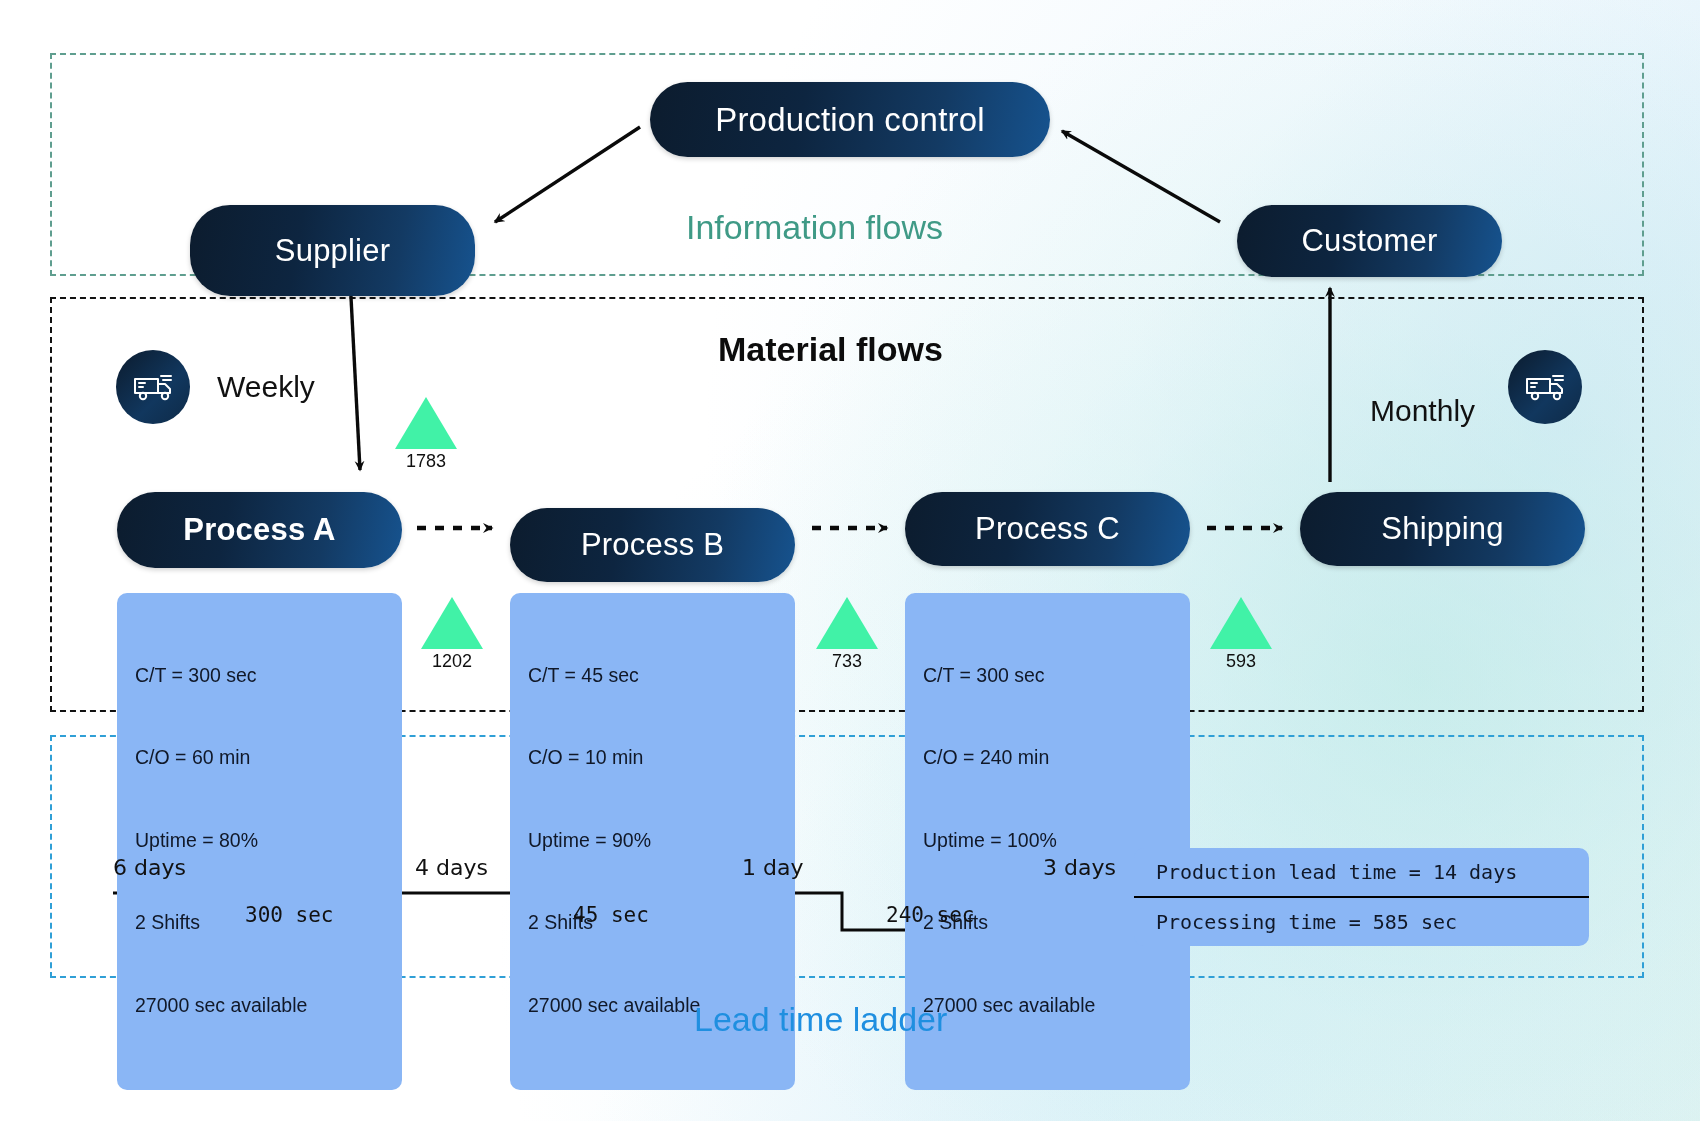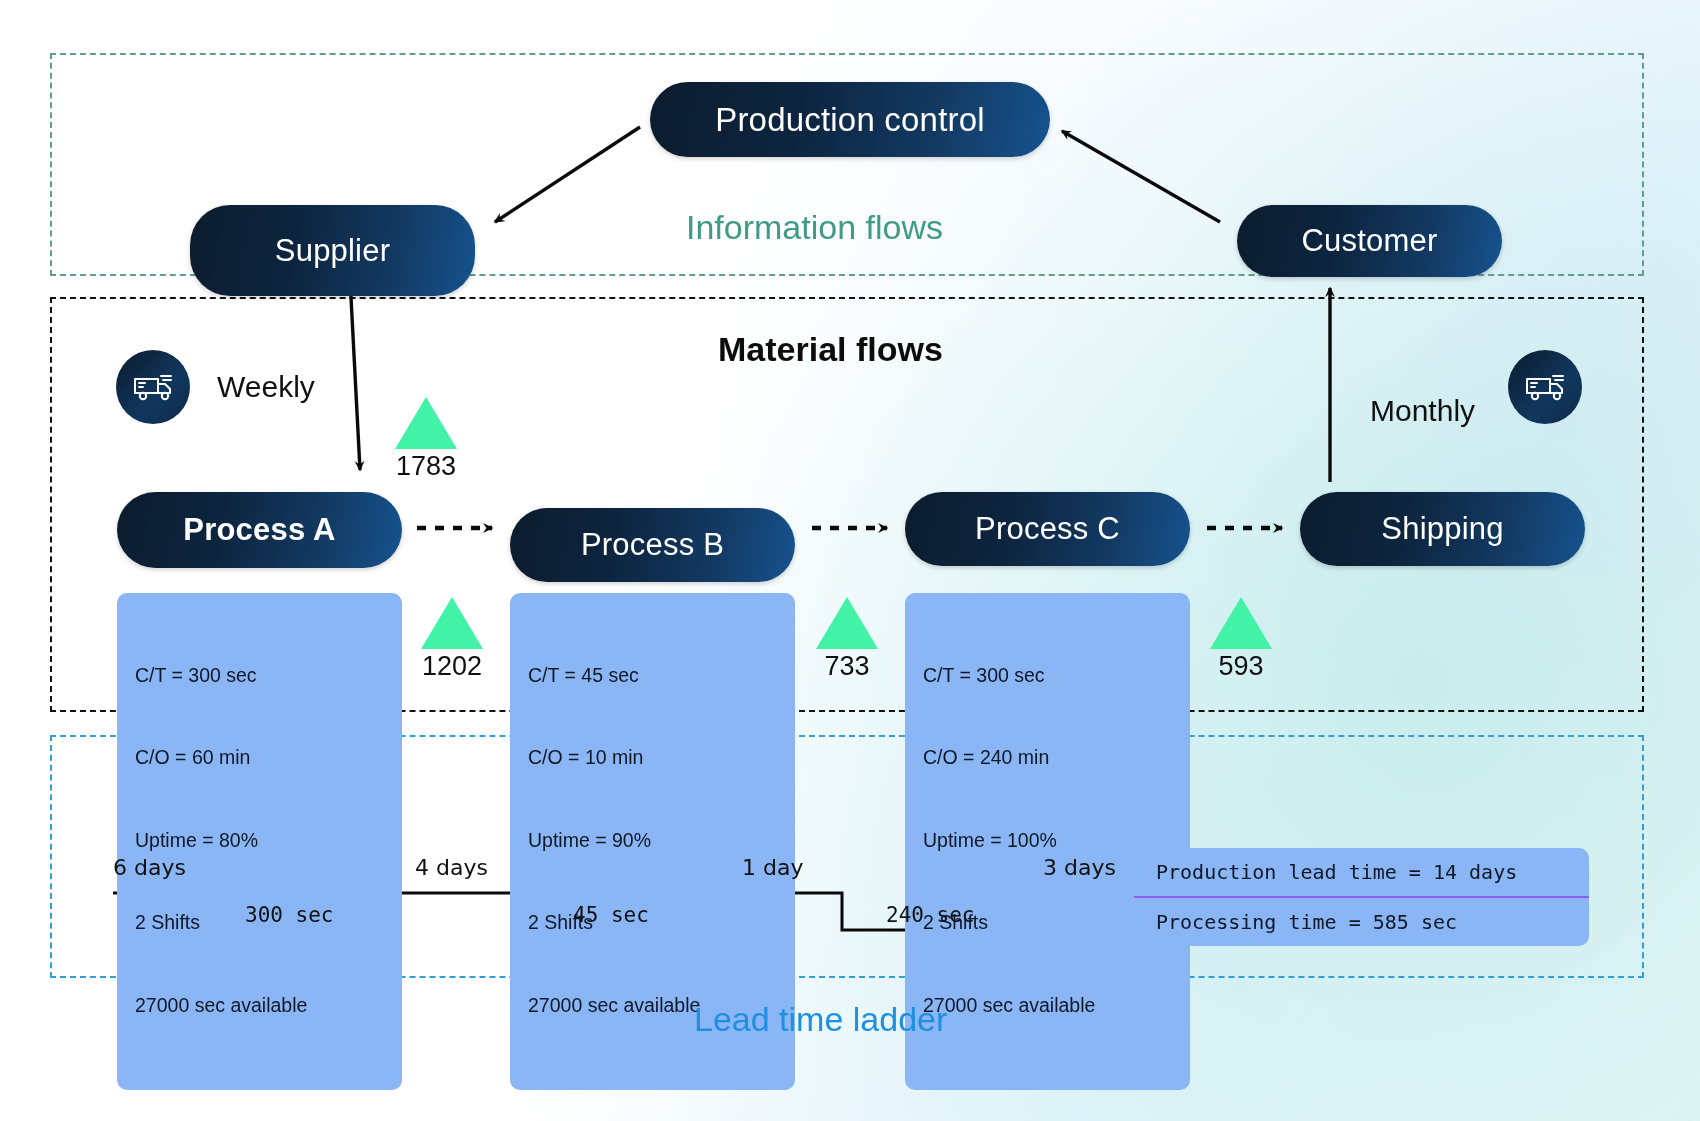--- a/index.html
+++ b/index.html
@@ -74,21 +74,21 @@
 
   
   .inv { position: absolute; text-align: center; }
   .inv .tri {
     width: 0; height: 0; margin: 0 auto;
     border-left: 31px solid transparent;
     border-right: 31px solid transparent;
     border-bottom: 52px solid #41f2a7;
   }
   .inv .val {
-    font-size: 27px; color: #101010; margin-top: 2px;
+    font-size: 18px; color: #101010; margin-top: 2px;
     font-family: "Liberation Sans", sans-serif;
   }
   .inv-0 { left: 395px;  top: 397px; width: 62px; }
   .inv-1 { left: 421px;  top: 597px; width: 62px; }
   .inv-2 { left: 816px;  top: 597px; width: 62px; }
   .inv-3 { left: 1210px; top: 597px; width: 62px; }
 
   
   .truck-badge {
     position: absolute;
@@ -118,21 +118,21 @@
     font-family: "DejaVu Sans Mono", "Liberation Mono", monospace;
   }
   .summary {
     position: absolute; left: 1134px; top: 848px; width: 455px;
     border-radius: 10px; overflow: hidden;
     background: #8ab6f5;
     font-family: "DejaVu Sans Mono", "Liberation Mono", monospace;
     font-size: 20px; color: #101828;
   }
   .summary .line { padding: 12px 22px; white-space: nowrap; }
-  .summary .line.top { border-bottom: 2px solid #8b5cf6; }
+  .summary .line.top { border-bottom: 2px solid #000000; }
 </style>
 </head>
 <body>
 
 <div id="stage">
 
   <div class="frame frame-info"></div>
   <div class="frame frame-material"></div>
   <div class="frame frame-ladder"></div>
 

